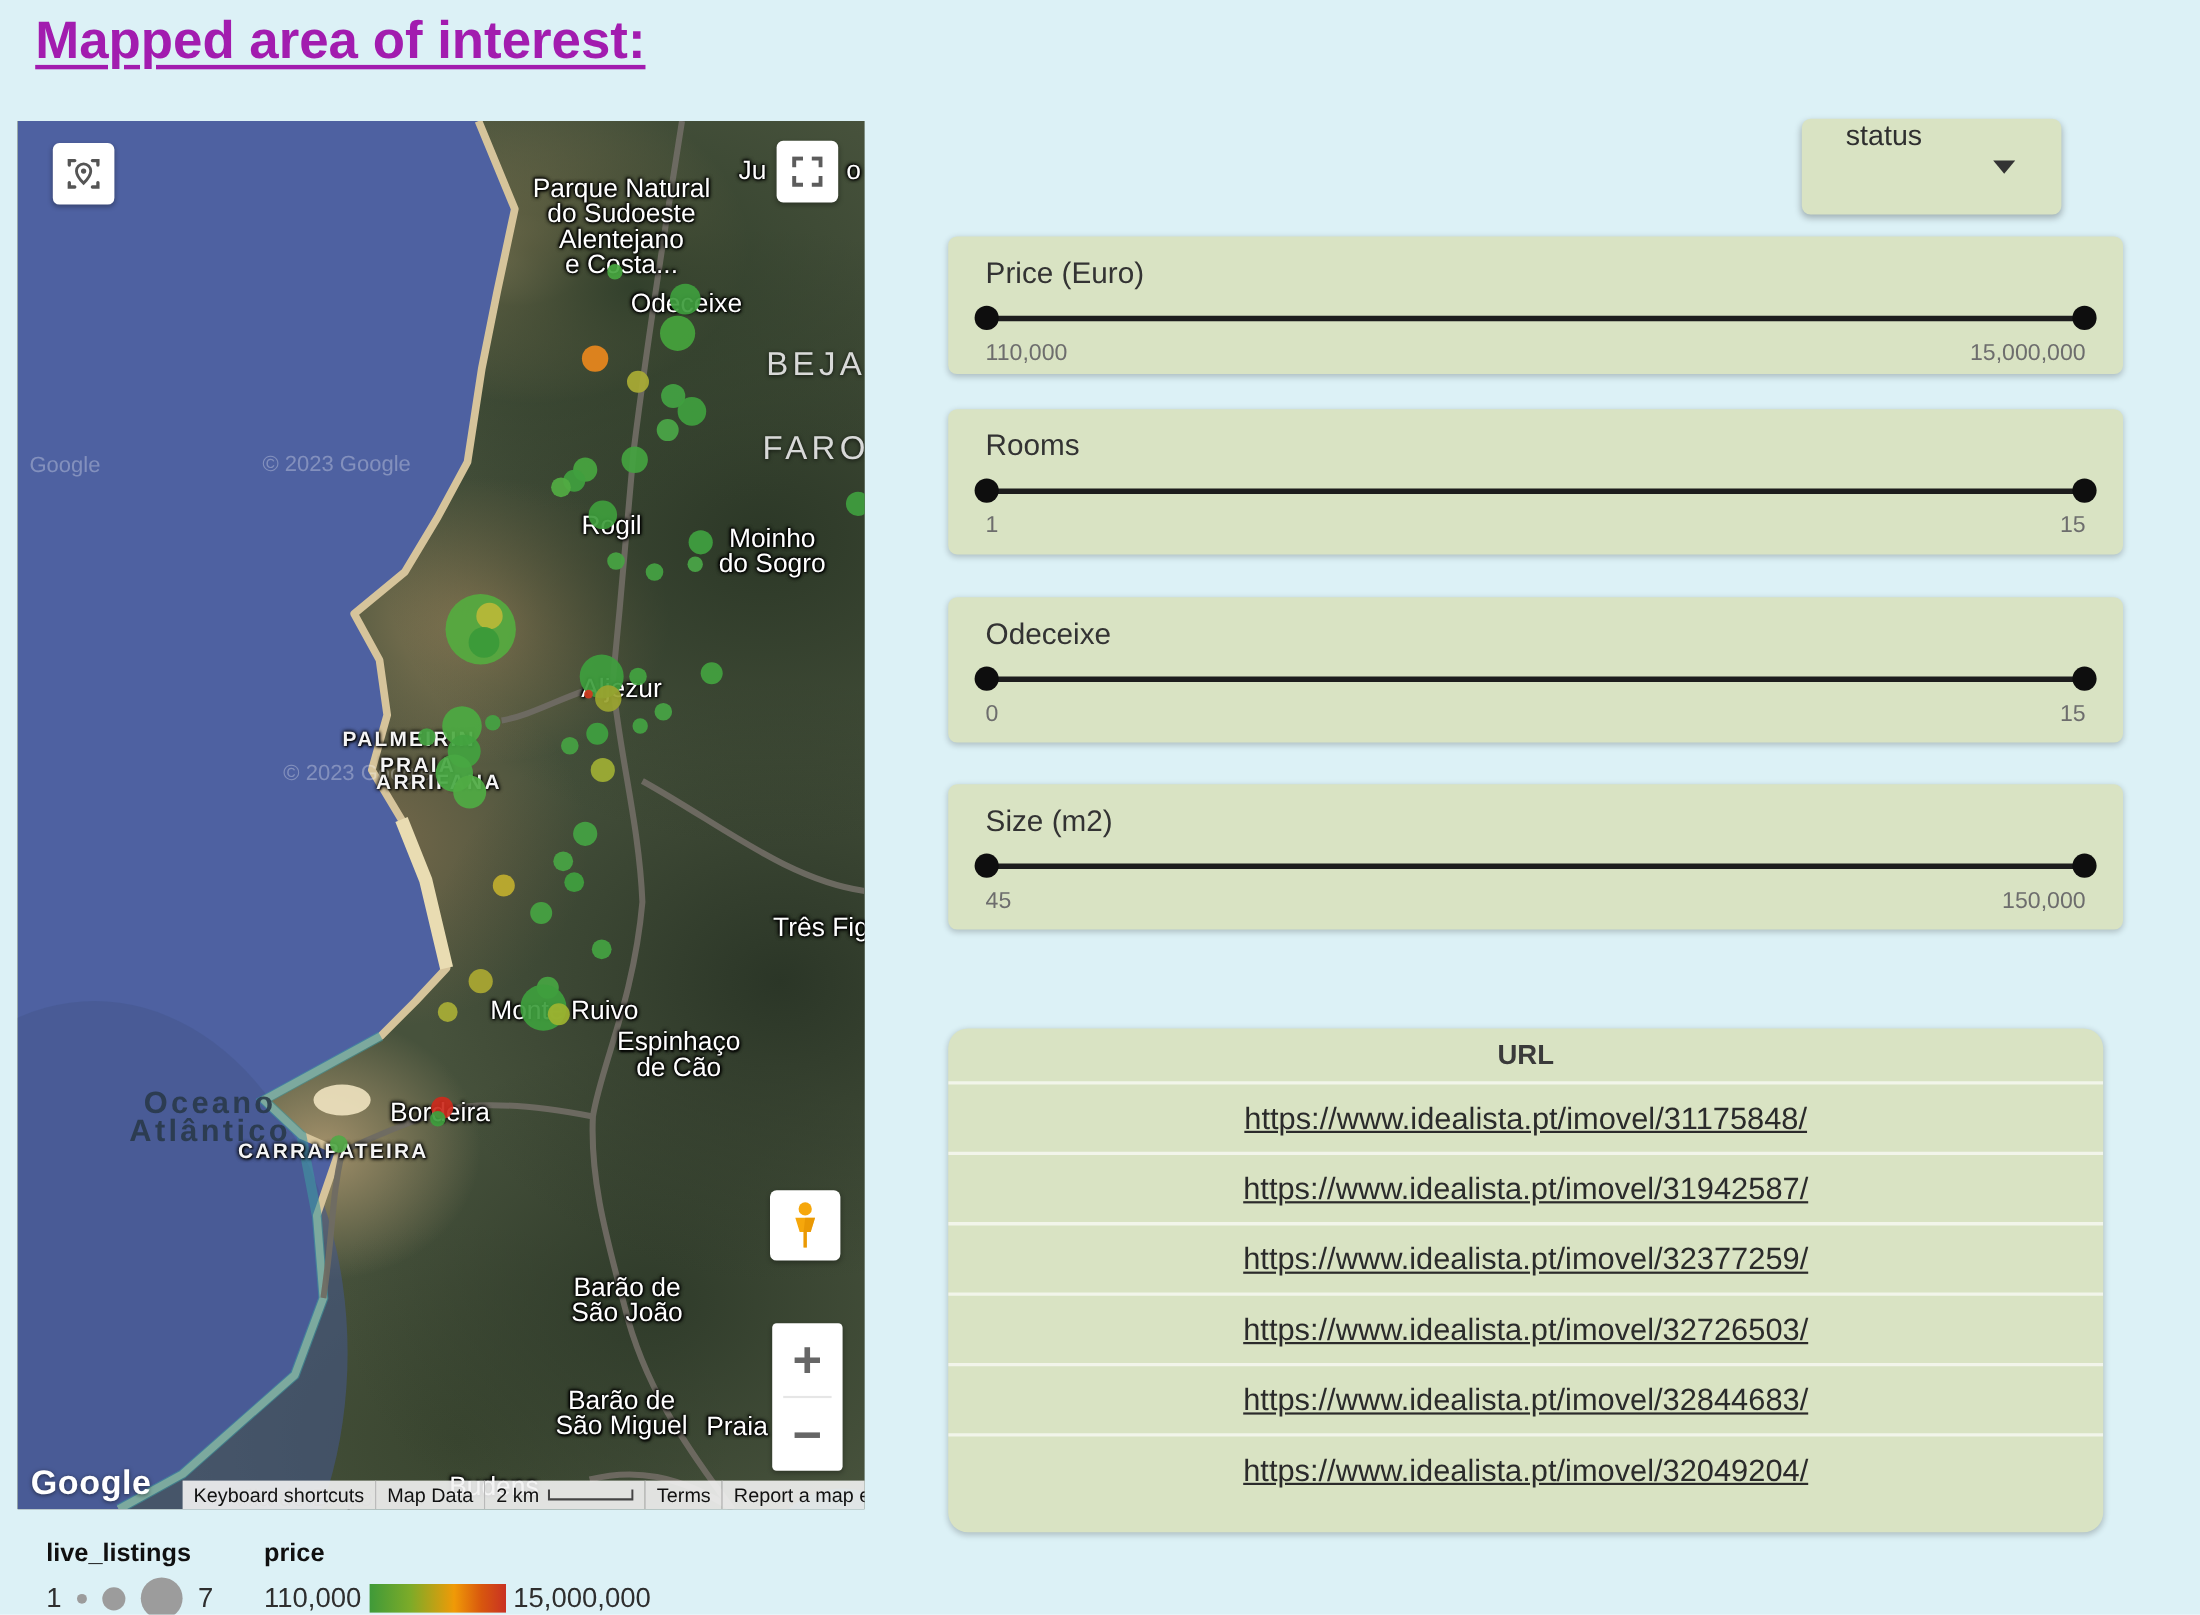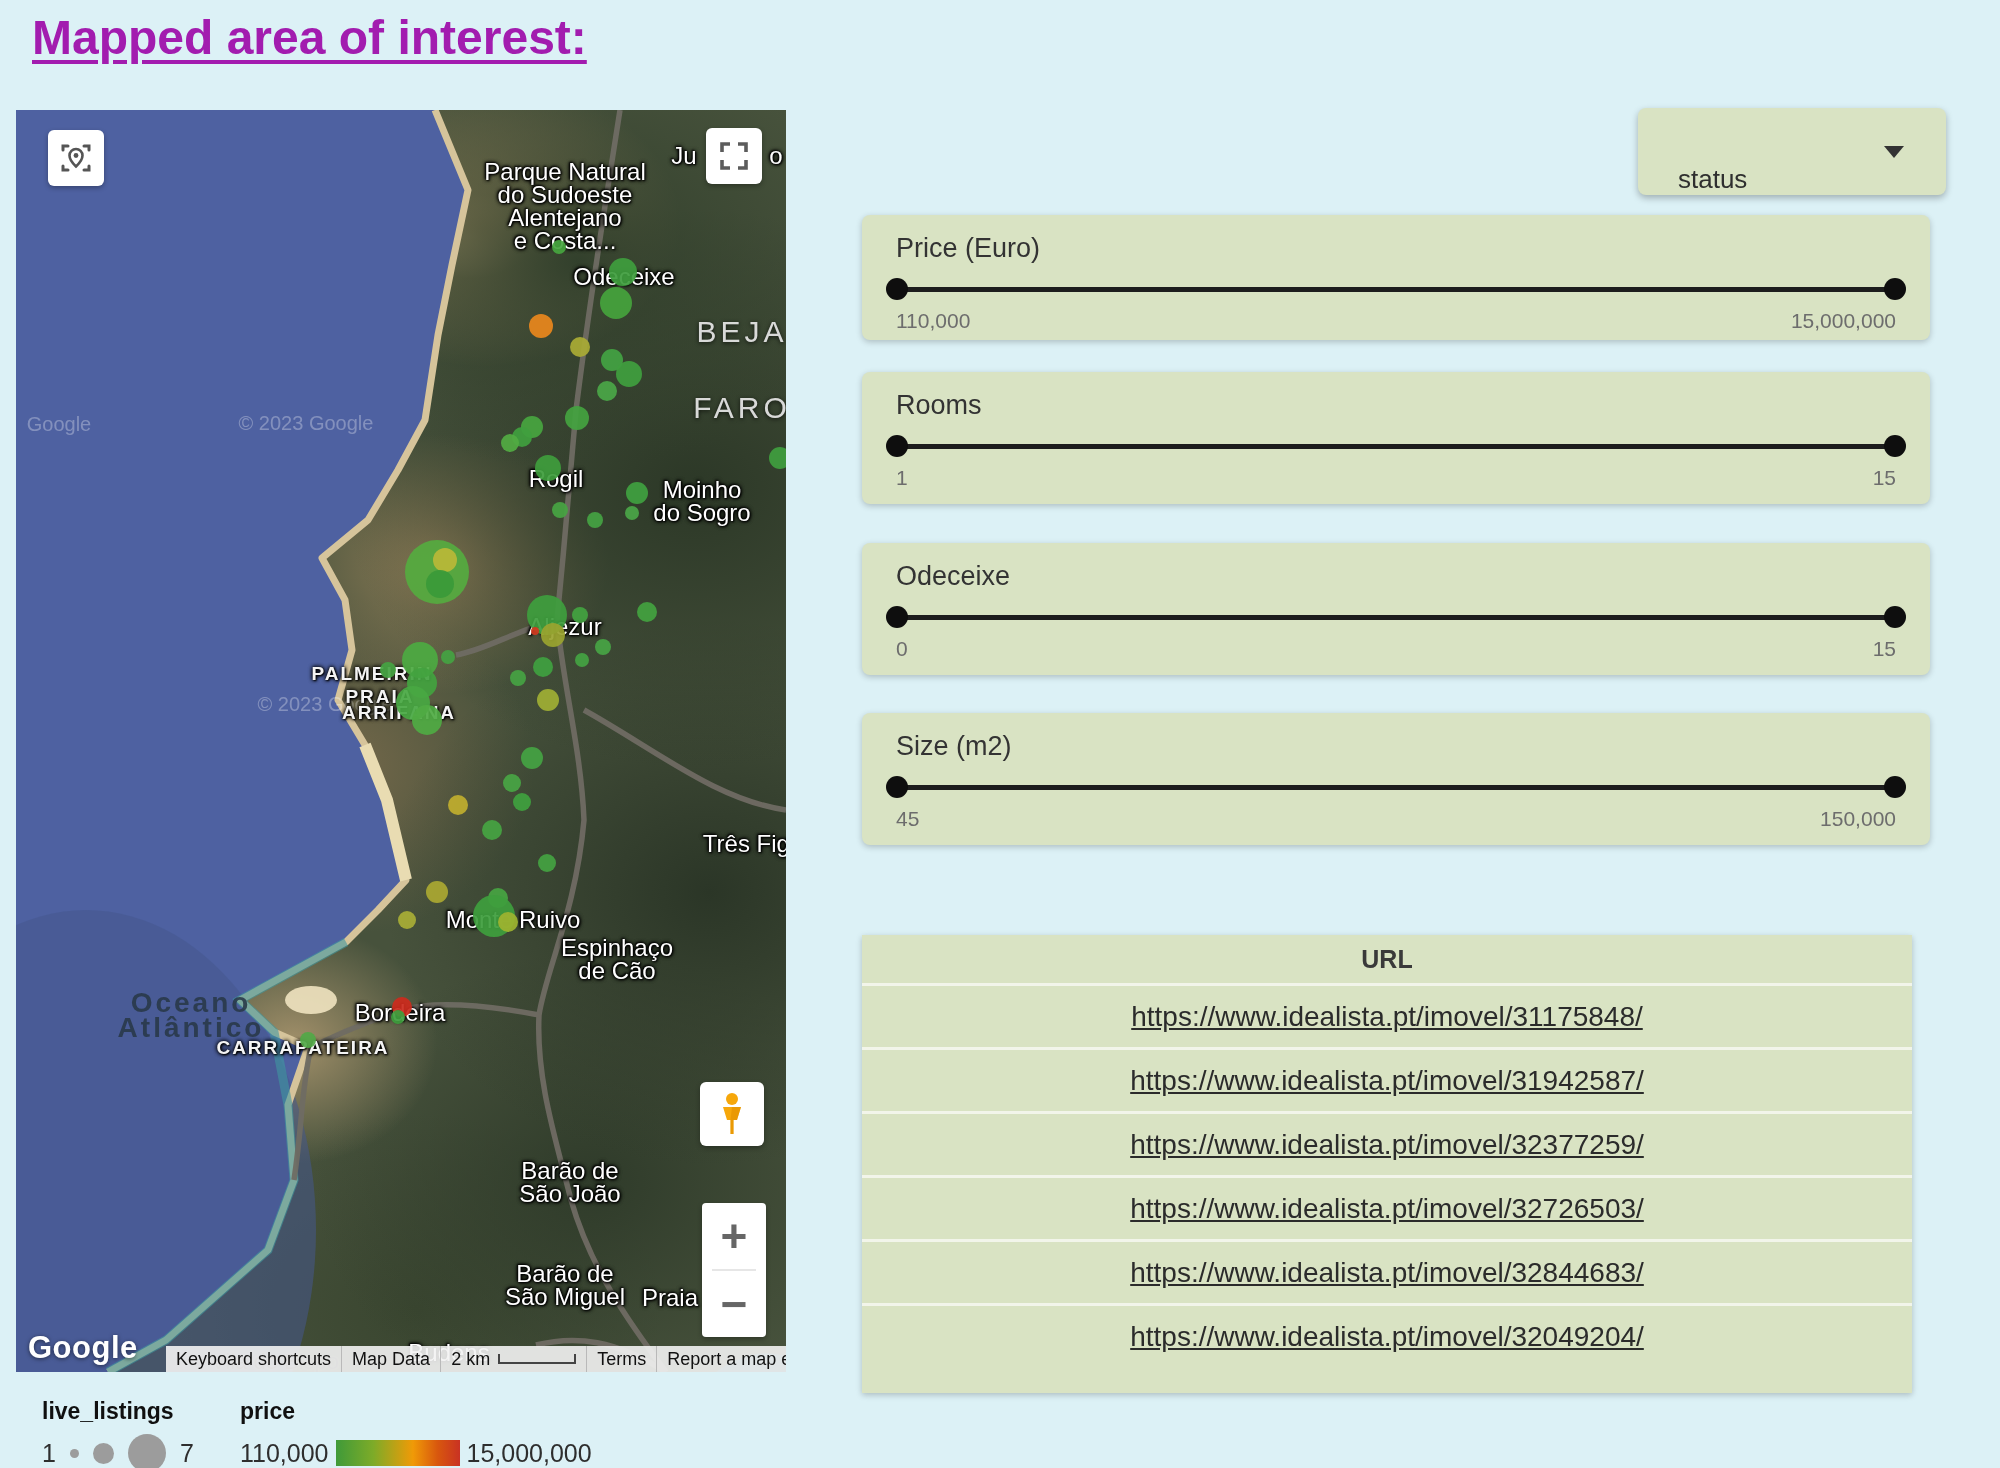--- a/index.html
+++ b/index.html
@@ -51,24 +51,24 @@
 
   .glogo{position:absolute;left:12px;bottom:6px;color:#fff;font-size:31px;font-weight:700;
       letter-spacing:0.5px;text-shadow:0 1px 4px rgba(0,0,0,0.55);z-index:9;}
   .attrib{position:absolute;left:150px;bottom:0;height:26px;display:flex;z-index:9;}
   .attrib .aitem{background:rgba(243,243,243,0.9);border-left:1px solid #b9b9b9;color:#111;
       font-size:18px;display:flex;align-items:center;padding:0 10px;white-space:nowrap;cursor:pointer;}
   .attrib .aitem:first-child{border-left:none;}
   .scalewrap{display:flex;align-items:center;gap:8px;}
 
   
-  .card{position:absolute;left:862px;width:1068px;background:#d9e3c3;border-radius:0;
+  .card{position:absolute;left:862px;width:1068px;background:#d9e3c3;border-radius:18px;
         box-shadow:0 2px 6px rgba(0,0,0,0.22);}
-  .dropdown{position:absolute;left:1638px;top:108px;width:308px;height:87px;background:#d9e3c3;
-        border-radius:8px;box-shadow:0 3px 7px rgba(0,0,0,0.28);display:flex;align-items:flex-end;cursor:pointer;}
+  .dropdown{position:absolute;left:1638px;top:108px;width:236px;height:87px;background:#d9e3c3;
+        border-radius:8px;box-shadow:0 3px 7px rgba(0,0,0,0.28);display:flex;align-items:flex-start;cursor:pointer;}
   .dropdown .dlabel{margin-left:40px;font-size:26px;color:#2f2f2f;}
   .caret{position:absolute;right:42px;top:38px;width:0;height:0;border-left:10px solid transparent;
         border-right:10px solid transparent;border-top:12px solid #333;}
 
   .panel{position:absolute;left:862px;width:1068px;background:#d9e3c3;border-radius:8px;
         box-shadow:0 2px 6px rgba(0,0,0,0.22);}
   .plabel{position:absolute;left:34px;top:18px;font-size:27px;color:#333;}
   .track{position:absolute;left:34px;right:34px;top:72px;height:5px;background:#1d1d1d;border-radius:3px;cursor:pointer;}
   .handle{position:absolute;top:63px;width:22px;height:22px;border-radius:50%;background:#0e0e0e;cursor:pointer;}
   .handle.left{left:24px;}

